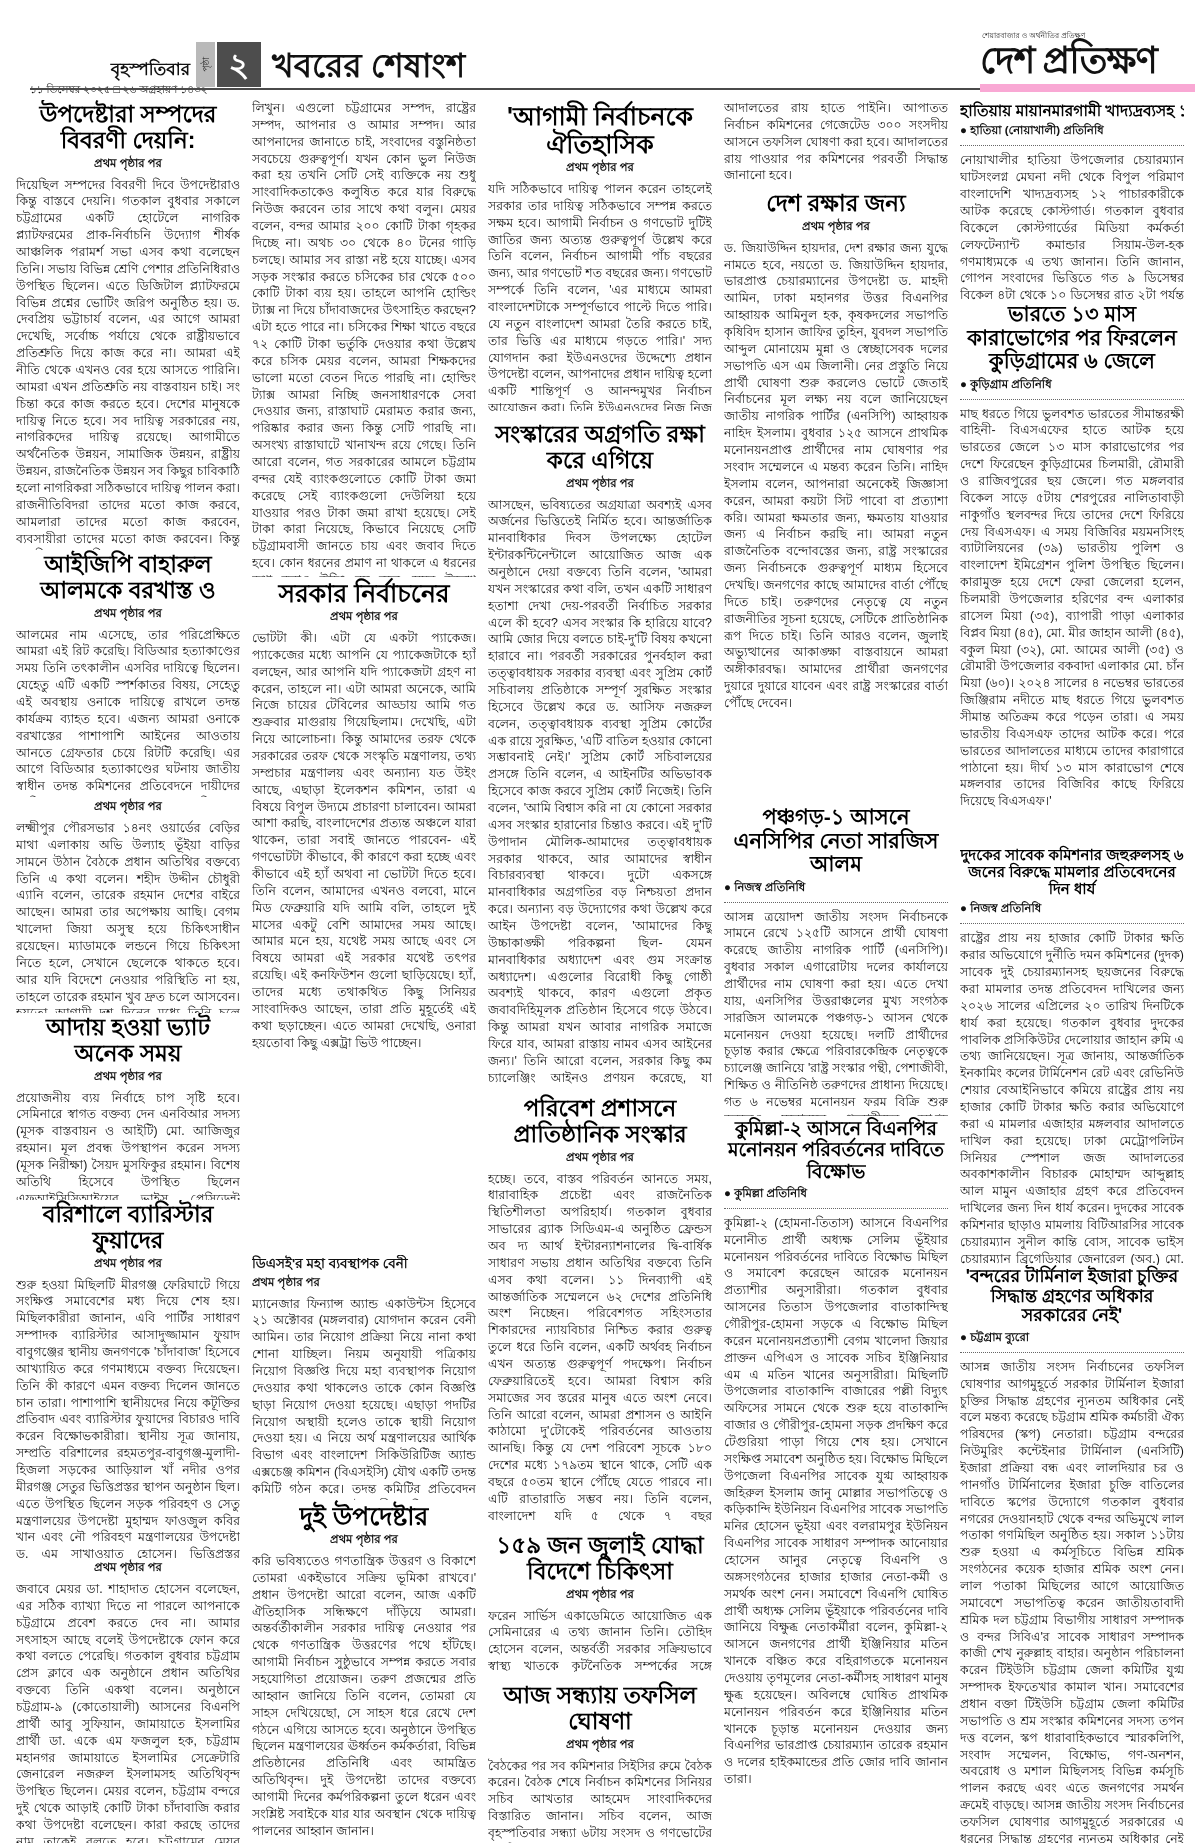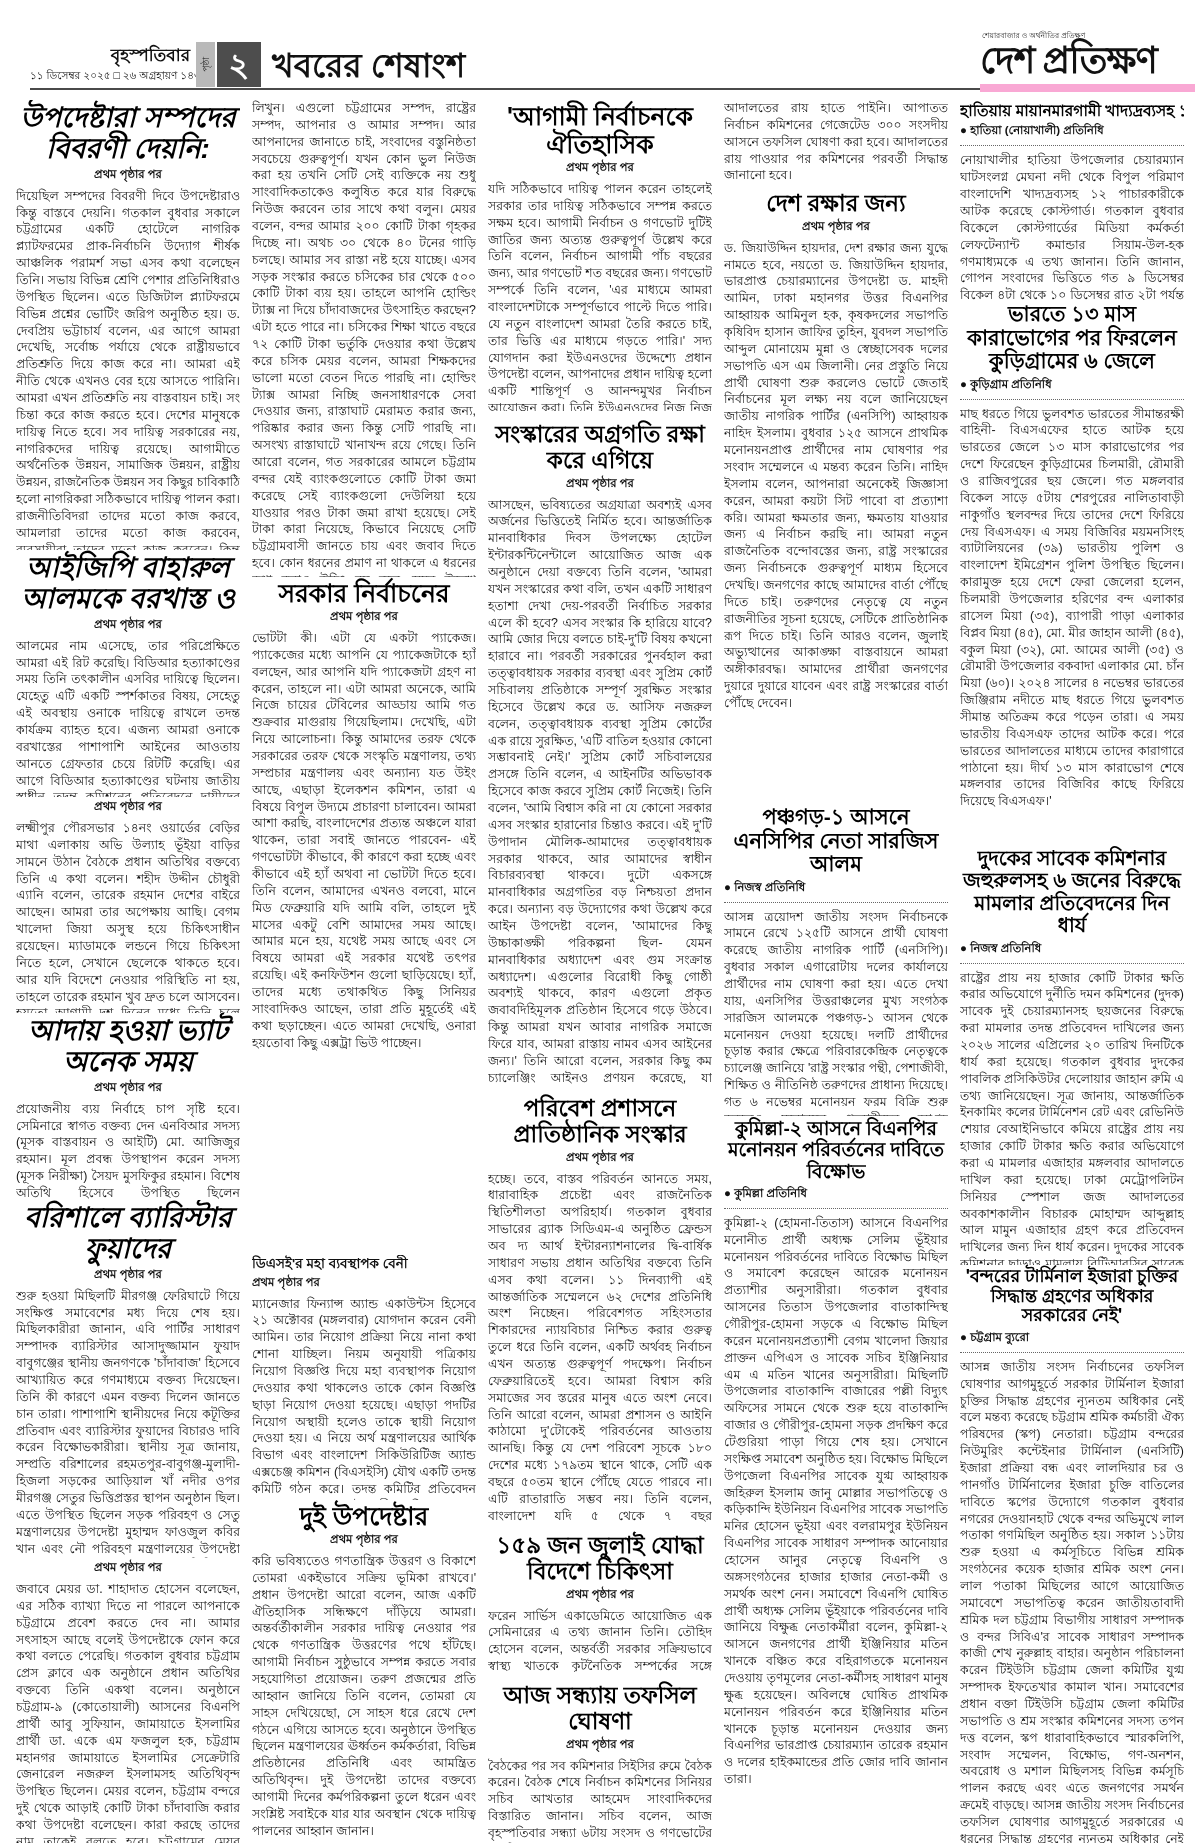--- a/index.html
+++ b/index.html
@@ -1,43 +1,43 @@
 <!DOCTYPE html>
 <html><head>
 <meta charset="utf-8">
 <style>
   html,body{margin:0;padding:0;background:#e8e8e8;}
   #paper{position:relative;width:1200px;height:1843px;background:#ffffff;margin:0 auto;
          font-family:"Liberation Sans","DejaVu Sans",sans-serif;color:#111;overflow:hidden;}
   
   #header{position:absolute;left:0;top:0;width:1200px;height:100px;}
-  .date-block{position:absolute;left:30px;top:46px;width:160px;text-align:right;line-height:1.15;}
+  .date-block{position:absolute;left:30px;top:60px;width:160px;text-align:right;line-height:1.15;}
   .weekday{font-weight:bold;font-size:17px;}
   .date-line{font-size:10.5px;margin-top:3px;white-space:nowrap;}
   .page-label-box{position:absolute;left:196px;top:42px;width:19px;height:45px;background:#b9b9b9;
                   display:flex;align-items:center;justify-content:center;}
   .page-label-box span{writing-mode:vertical-rl;transform:rotate(180deg);font-size:9px;color:#222;}
   .page-num-box{position:absolute;left:217px;top:42px;width:44px;height:45px;background:#4d4d4d;
                 display:flex;align-items:center;justify-content:center;}
   .page-num-box span{color:#fff;font-size:32px;font-weight:bold;line-height:1;}
   .section-title{position:absolute;left:272px;top:40px;font-size:33px;font-weight:bold;letter-spacing:0px;}
   .masthead{position:absolute;right:5px;top:30px;width:215px;text-align:left;}
   .masthead-tagline{font-size:7.5px;color:#222;margin-left:2px;}
   .masthead-name{font-size:37px;font-weight:bold;letter-spacing:-1px;line-height:1.05;
                  font-family:"Liberation Serif","DejaVu Serif",serif;
                  border-bottom:8px solid #f9a8d4;padding-bottom:3px;}
   .header-rule{position:absolute;left:30px;top:88px;width:950px;height:2px;background:#4a4a4a;}
   
   .col{position:absolute;top:100px;width:224px;height:1743px;overflow:hidden;}
   #col0{left:16px;} #col1{left:252px;} #col2{left:488px;} #col3{left:724px;} #col4{left:960px;}
   .art{overflow:hidden;position:relative;}
   .hl{font-weight:bold;text-align:center;line-height:1.12;color:#000;margin:2px 0 1px 0;}
-  .hl-23{font-size:28px;font-style:italic;} .hl-26{font-size:25px;} .hl-24{font-size:23px;margin-top:11px;}
+  .hl-23{font-size:23px;} .hl-26{font-size:25px;} .hl-24{font-size:23px;margin-top:11px;}
   .hl-22{font-size:21px;} .hl-20{font-size:19px;} .hl-18{font-size:17.5px;}
-  .hl-17{font-size:20px;} .hl-16{font-size:15.5px;white-space:nowrap;}
+  .hl-17{font-size:15px;} .hl-16{font-size:15.5px;white-space:nowrap;}
   .cont{font-weight:bold;font-size:11.5px;text-align:center;margin:1px 0 3px 0;}
   .cont.left{text-align:left;}
   .sub-hl{font-weight:bold;font-size:13.5px;text-align:left;line-height:1.3;}
   .byline{font-weight:bold;font-size:11.5px;margin:3px 0 0 0;}
   .dotrule{border-bottom:1.5px dotted #666;margin:3px 0 6px 0;height:1px;}
   .body{font-size:12.4px;line-height:1.36;text-align:justify;color:#161616;
         word-break:break-word;hyphens:none;}
   .body::first-line{}
 </style>
 </head>

